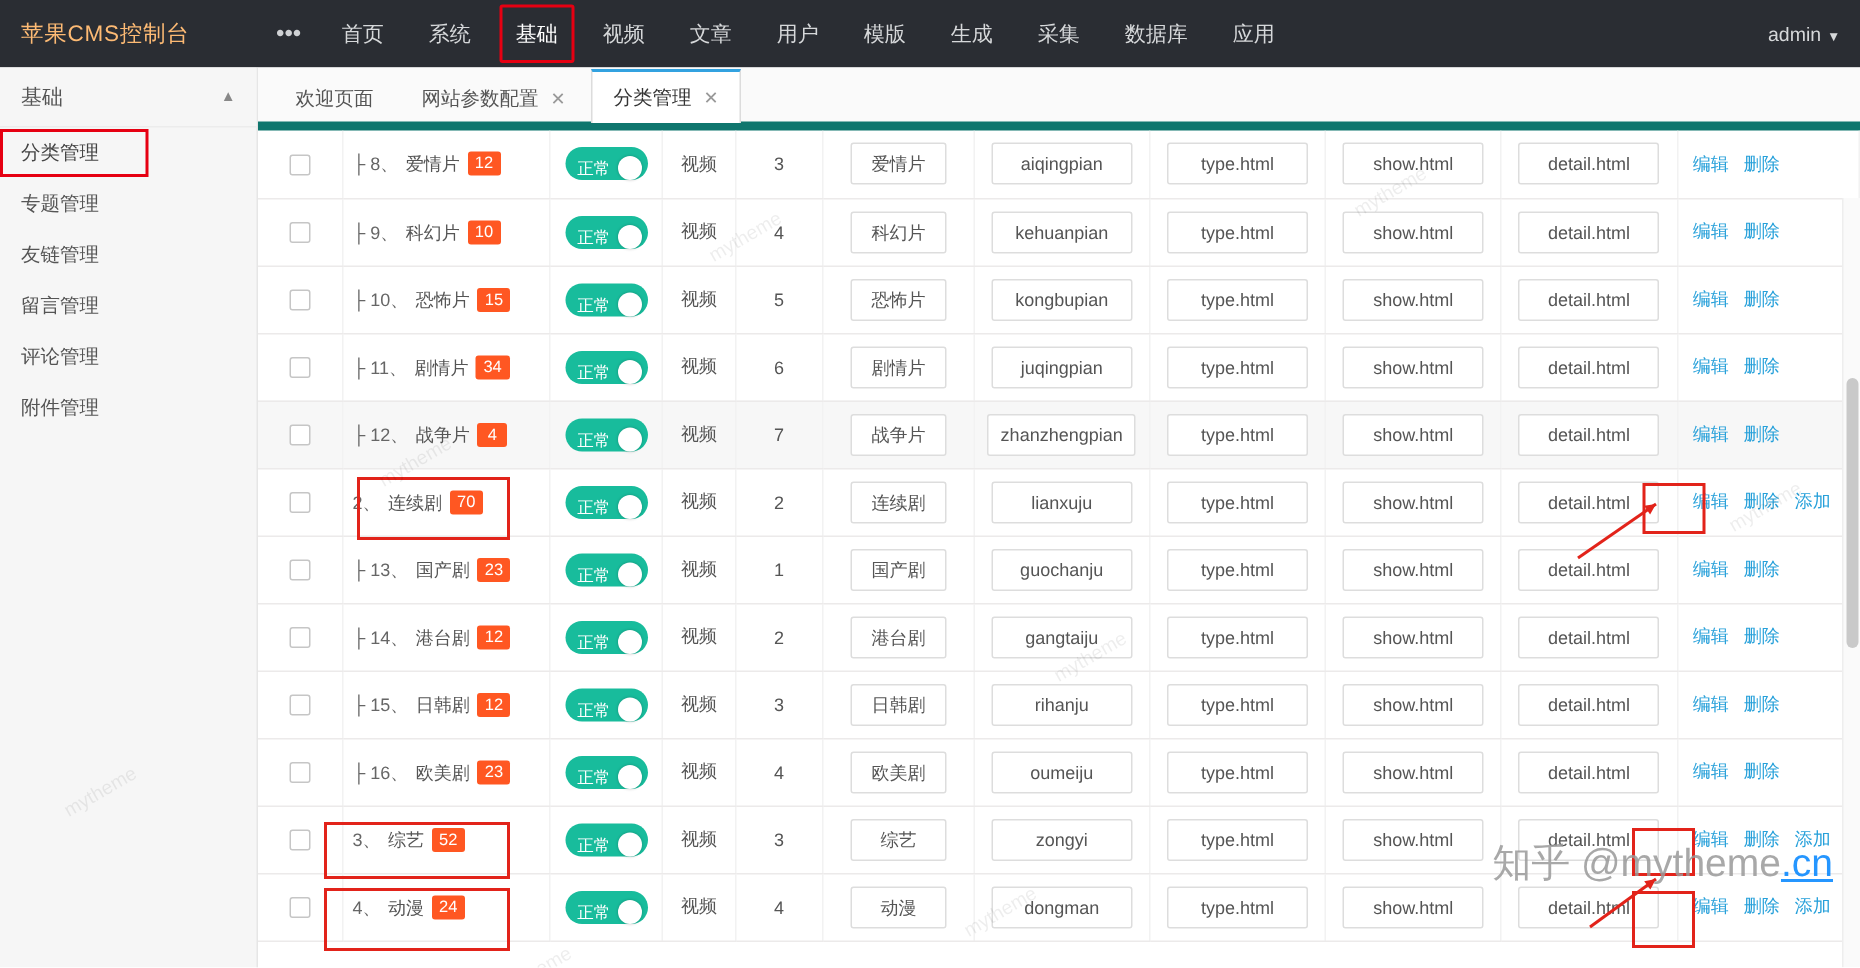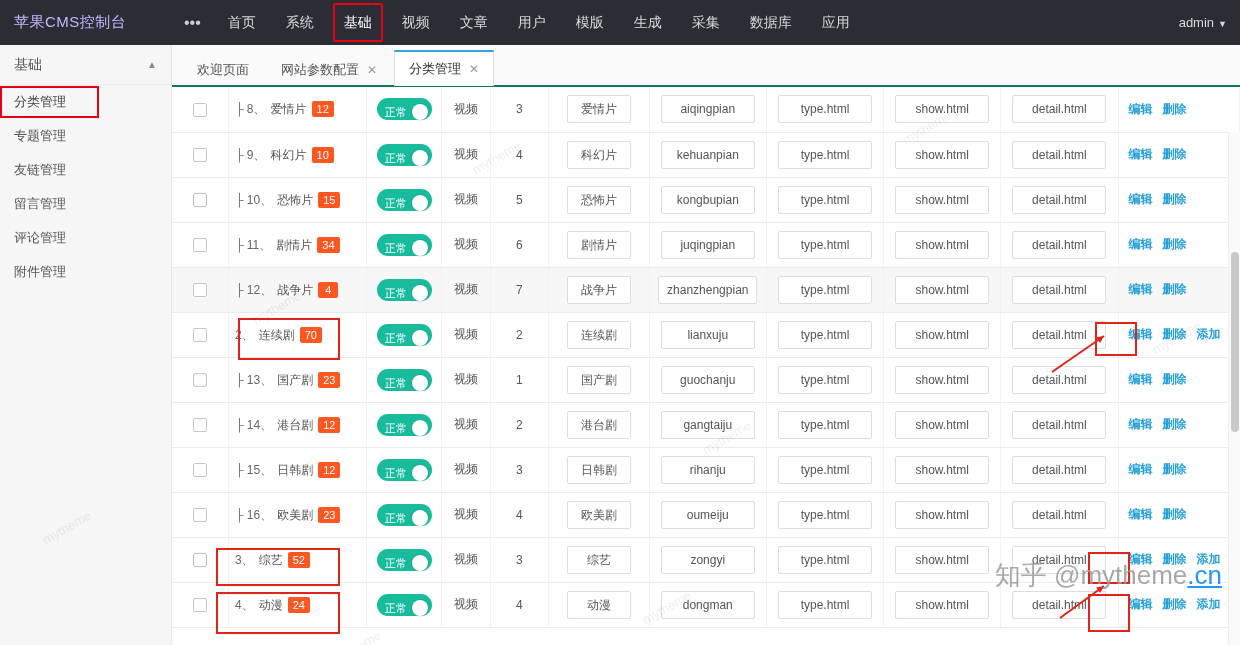--- a/index.html
+++ b/index.html
@@ -10,21 +10,21 @@
     font-size:13px; color:#333; background:#fff;
     position:relative;
   }
 
   
   #topbar {
     height:45px; background:#2a2d33; color:#fff;
     display:flex; align-items:center; position:relative;
   }
   #brand {
-    width:172px; padding-left:14px; font-size:15px; color:#c4b5fd;
+    width:172px; padding-left:14px; font-size:15px; color:#fdba74;
     white-space:nowrap; letter-spacing:.5px;
   }
   #topnav { display:flex; align-items:center; height:45px; }
   #topnav .nav-item {
     padding:0 15px; height:45px; line-height:45px; font-size:14px;
     color:#d6d8da; white-space:nowrap; cursor:pointer; position:relative;
   }
   #topnav .nav-item.dots { font-size:16px; color:#cfd1d4; padding:0 12px;}
   #topnav .nav-item.active { color:#fff; }
   #topnav .nav-item.boxed::after {
@@ -61,21 +61,21 @@
     content:""; position:absolute; left:0px; right:72px; top:1px; bottom:1px;
     border:2px solid #e60012; pointer-events:none;
   }
 
   
   #content {
     position:absolute; left:172px; top:45px; right:0; bottom:0;
     background:#fff; overflow:hidden;
   }
   #tabs {
-    height:42px; background:#fafafa; border-bottom:2px solid #0f766e;
+    height:42px; background:#fafafa; border-bottom:6px solid #0f766e;
     display:flex; align-items:flex-end; padding-left:10px;
   }
   .tab {
     height:34px; line-height:34px; padding:0 14px; font-size:13px;
     color:#555; border:1px solid transparent; border-bottom:none;
     margin-right:2px; cursor:pointer; position:relative; top:1px;
   }
   .tab .x { font-size:12px; color:#999; margin-left:8px; }
   .tab.active {
     background:#fff; border-color:#dcdcdc; color:#333;
@@ -121,21 +121,21 @@
     width:16px; height:16px; border-radius:50%; background:#fff; margin-left:5px;
     box-shadow:0 0 2px rgba(0,0,0,.25);
   }
   .cell-box {
     display:inline-block; border:1px solid #ddd; background:#fff;
     height:28px; line-height:26px; padding:0 8px; font-size:12px; color:#555;
     border-radius:2px; min-width:64px; text-align:center;
   }
   .cell-box.wide { min-width:94px; }
   .lnk { color:#26a0da; cursor:pointer; font-size:12px; }
-  .ops { display:flex; gap:10px; justify-content:flex-start; padding-left:4px;font-weight:bold;}
+  .ops { display:flex; gap:10px; justify-content:flex-start; padding-left:4px;}
 
   
   .hl { position:absolute; border:2px solid #e2231a; pointer-events:none; }
 
   
   .arrow { position:absolute; pointer-events:none; }
 
   
   .wm {
     position:absolute; color:rgba(0,0,0,0.07); font-size:13px;

